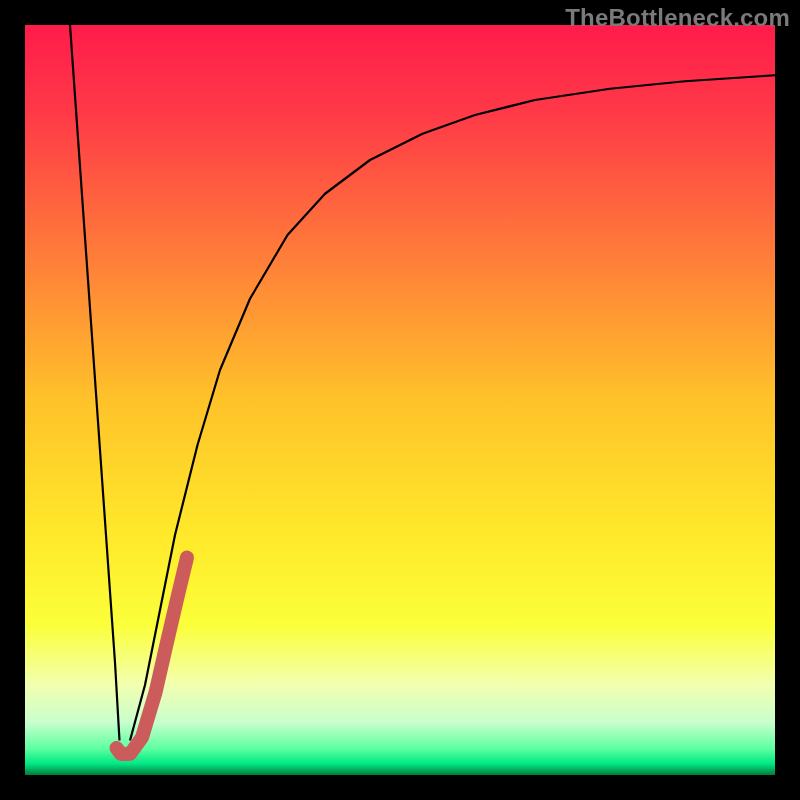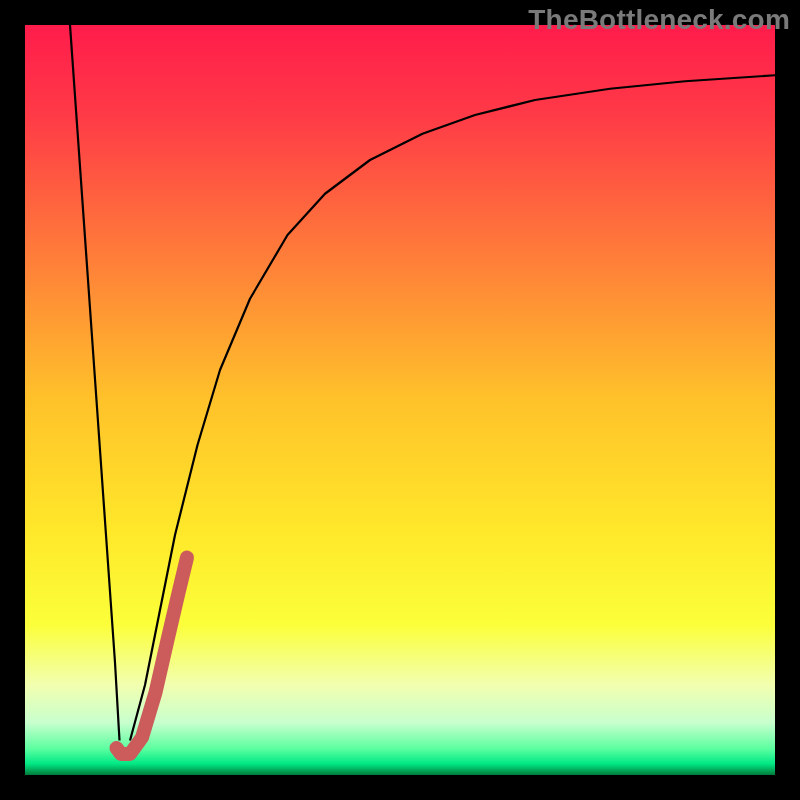--- a/index.html
+++ b/index.html
@@ -30,21 +30,21 @@
     left: 0;
     top: 0;
     width: 100%;
     height: 100%;
   }
   .attribution {
     position: absolute;
     top: 4px;
     right: 10px;
     font-family: Arial, Helvetica, sans-serif;
-    font-size: 28px;
+    font-size: 24px;
     font-weight: bold;
     color: #7a7a7a;
     letter-spacing: 0.2px;
   }
   svg.curves {
     position: absolute;
     left: 0;
     top: 0;
     width: 100%;
     height: 100%;

